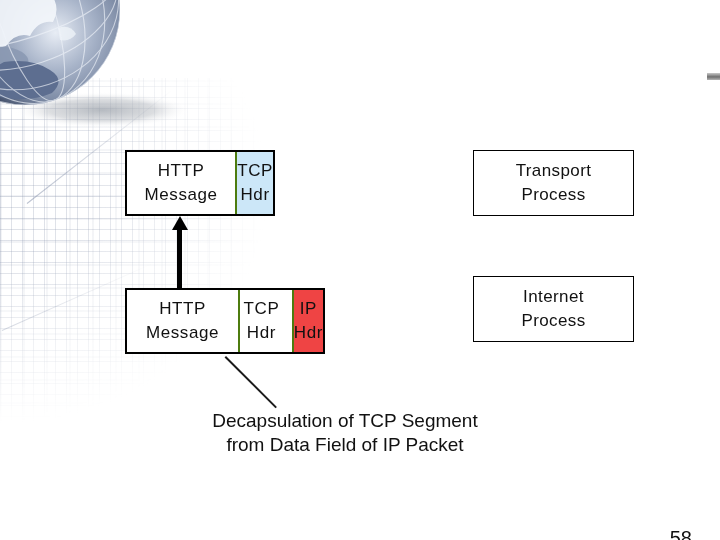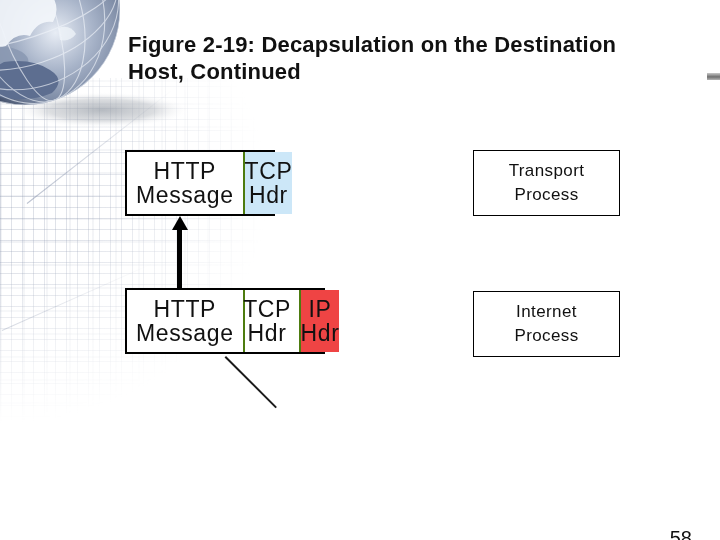--- a/index.html
+++ b/index.html
@@ -57,39 +57,39 @@
   
   .packet {
     position: absolute; display: flex; box-sizing: border-box;
     border: 2px solid #000; background: #fff;
   }
   .packet.top    { left: 125px; top: 150px; width: 150px; height: 66px; }
   .packet.bottom { left: 125px; top: 288px; width: 200px; height: 66px; }
   .seg {
     display: flex; align-items: center; justify-content: center;
     box-sizing: border-box; text-align: center;
-    font-size: 23px; line-height: 24px; color: #111;
+    font-size: 17px; line-height: 24px; color: #111;
     letter-spacing: 0.6px; white-space: pre-line; margin-left: 9px;
   }
   .seg + .seg { border-left: 2px solid #4d7c0f; }
   .packet.top .seg:nth-child(1)    { width: 101px; }
   .packet.top .seg:nth-child(2)    { flex: 1; }
   .packet.bottom .seg:nth-child(1) { width: 98px; }
   .packet.bottom .seg:nth-child(2) { width: 47px; }
   .packet.bottom .seg:nth-child(3) { flex: 1; }
 
   .process {
-    position: absolute; left: 473px; width: 147px; height: 66px;
+    position: absolute; left: 473px; width: 161px; height: 66px;
     box-sizing: border-box; border: 1.5px solid #000; background: #fff;
     display: flex; align-items: center; justify-content: center;
     text-align: center; font-size: 17px; line-height: 24px; color: #111;
     letter-spacing: 0.4px; white-space: pre-line;
   }
   .process.top    { top: 150px; }
-  .process.bottom { top: 291px; }
+  .process.bottom { top: 276px; }
 
   
   .arrow-shaft {
     position: absolute; left: 177px; top: 230px; width: 5px; height: 58px;
     background: #000;
   }
   .arrow-head {
     position: absolute; left: 172px; top: 216px; width: 0; height: 0;
     border-left: 8px solid transparent; border-right: 8px solid transparent;
     border-bottom: 14px solid #000;
@@ -142,22 +142,20 @@
           <ellipse cx="25" cy="10" rx="95" ry="78" transform="rotate(-18 25 10)"></ellipse>
           <ellipse cx="25" cy="10" rx="95" ry="55" transform="rotate(-18 25 10)"></ellipse>
           <ellipse cx="25" cy="10" rx="95" ry="28" transform="rotate(-18 25 10)"></ellipse>
         </g>
       </g>
     </svg>
   </div>
 
   <div class="edge-dash"></div>
 
-  <div class="slide-title">Figure 2-19: Decapsulation on the Destination
-Host, Continued</div>
 
   <div class="packet top">
     <div class="seg">HTTP
 Message</div>
     <div class="seg" style="background: rgb(204, 231, 248);">TCP
 Hdr</div>
   </div>
 
   <div class="process top">Transport
 Process</div>
@@ -172,16 +170,18 @@
 Hdr</div>
     <div class="seg" style="background: #ef4444;">IP
 Hdr</div>
   </div>
 
   <div class="process bottom">Internet
 Process</div>
 
   <div class="pointer-line"></div>
 
+  <div class="caption">Decapsulation of TCP Segment
+from Data Field of IP Packet</div>
 
   <div class="page-number">58</div>
 
 </div>
 
 </body></html>

